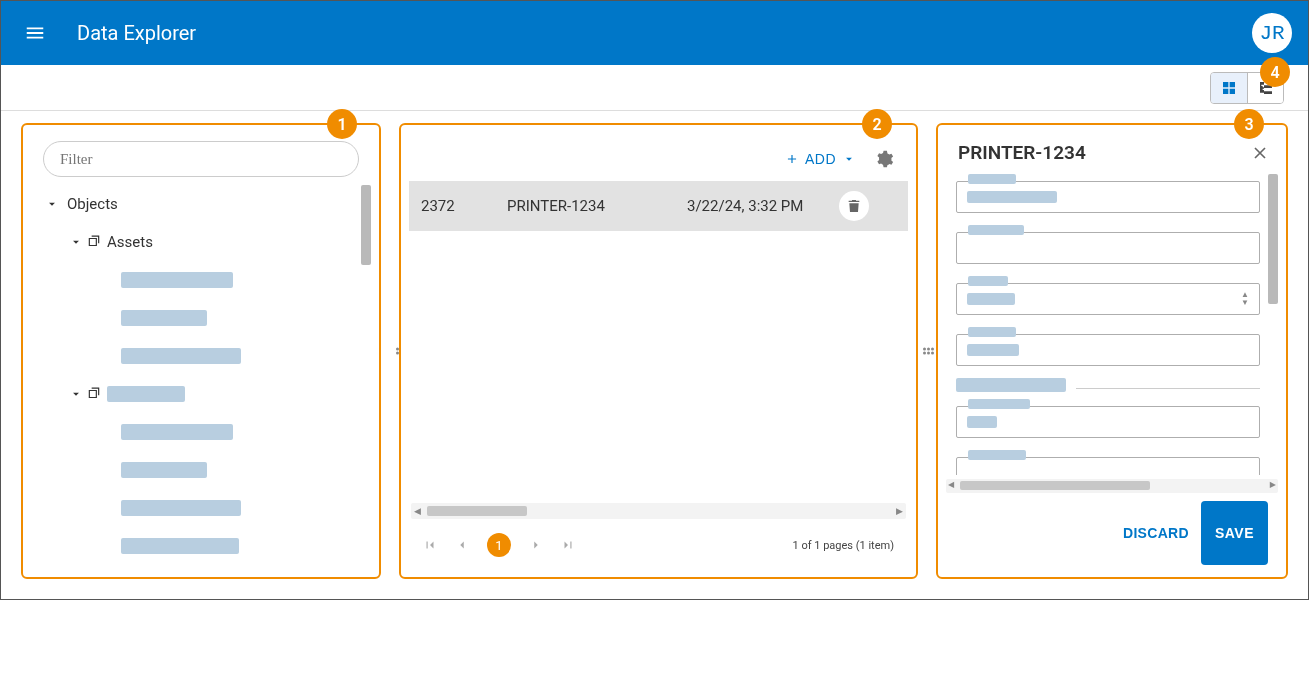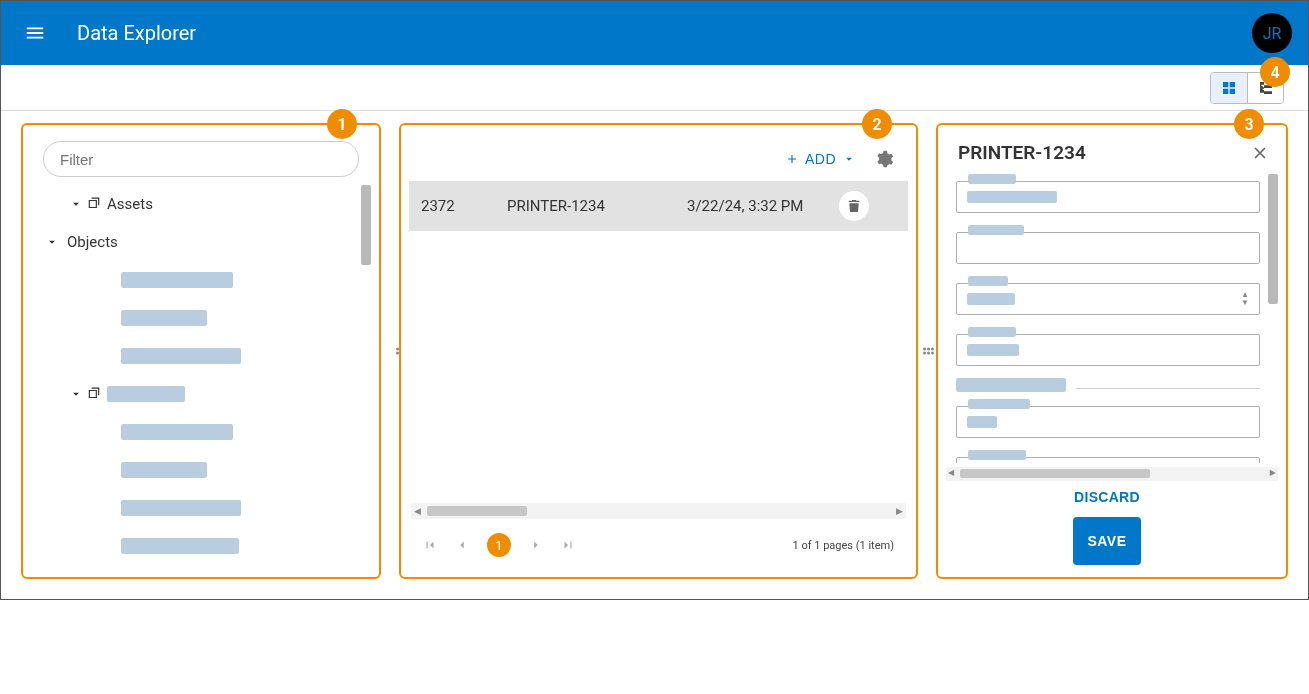--- a/index.html
+++ b/index.html
@@ -21,22 +21,22 @@
     }
     .menu-btn {
       background: none; border: none; width: 36px; height: 36px;
       display:flex;align-items:center;justify-content:center;cursor:pointer;color:#fff;
     }
     .app-title {
       font-size: 20px; margin-left: 24px; font-weight: 400;
     }
     .avatar {
       margin-left: auto; width: 40px; height: 40px; border-radius: 50%;
-      background: #000000; color: #0077C8; display:flex;align-items:center;justify-content:center;
-      font-weight: 400; font-size: 16px;
+      background: #ffffff; color: #0077C8; display:flex;align-items:center;justify-content:center;
+      font-weight: 400; font-size: 21px; font-family: Liberation Mono, monospace;
     }
     
     .toolbar-row {
       height: 46px; display: flex; align-items:center; justify-content:flex-end; padding-right: 24px;
       border-bottom: 1px solid #ddd;
     }
     .view-switch {
       display:flex; border:1px solid #bbb; border-radius:4px; overflow:hidden; height: 32px;
     }
     .view-switch button {
@@ -70,21 +70,21 @@
     .drag-handle {
       position:absolute; width:12px; top:50%; transform:translateY(-50%);
       display:flex; flex-wrap:wrap; gap:1px; color:#999; font-size:10px;
     }
     .drag-handle.dh1 { left:385px;}
     .drag-handle.dh2 { left:912px;}
     .drag-handle span { width:3px;height:3px;background:#888;border-radius:50%; display:block;}
     
     .filter-input {
       width: calc(100% - 24px); margin: 4px 12px 8px 12px; height: 36px; border:1px solid #ccc; border-radius:18px;
-      padding:0 16px; font-size:15px; color:#666; outline:none;
+      padding:0 16px; font-size:15px; color:#666; outline:none;font-family:Liberation Serif, serif;
     }
     .tree { flex:1; overflow-y:auto; position:relative; }
     .tree-scroll { position:absolute; right:0; top:0; width:10px; height:100%;}
     .tree-scroll::before{content:"";position:absolute;top:0;right:0;width:10px;height:80px;background:#b9b9b9;border-radius:2px;}
     .tree-scroll::after{content:"";position:absolute;top:0;right:0;width:10px;height:100%;background:#eee;z-index:-1;border-radius:2px;}
     .tree-row {
       display:flex; align-items:center; height:38px; font-size:15px; color:#333; cursor:pointer;
       padding-left:0;
     }
     .tree-row.selected { background: #e9e9e9; }
@@ -130,23 +130,23 @@
     .fld-label { height:10px; background:#b8cee0; width:50px; border-radius:2px; margin-bottom:3px; margin-left:12px; position:relative; z-index:2;}
     .fld-box { border:1px solid #aeaeae; border-radius:2px; height:32px; display:flex; align-items:center; padding:0 10px; margin-top:-6px;}
     .fld-box .val { height:12px; background:#b8cee0; border-radius:2px;}
     .stepper { display:flex; flex-direction:column; gap:0px; margin-left:auto; color:#888; font-size:8px; line-height:8px;}
     .section-label { height:14px; background:#b8cee0; width:110px; border-radius:2px; margin:6px 0 10px 0;}
     .section-line { height:1px; background:#ccc; margin-top:-14px; margin-left:120px; margin-bottom:10px;}
     .form-hscroll { height:14px; margin:4px 0; position:relative; background:#f3f3f3; border-radius:2px;}
     .form-hscroll .thumb { position:absolute; left:14px; width:190px; height:9px; top:2px; background:#c7c7c7; border-radius:2px;}
     .form-hscroll .arr-l, .form-hscroll .arr-r { position:absolute; font-size:8px; color:#888; top:1px;}
     .form-hscroll .arr-l{left:2px;} .form-hscroll .arr-r{right:2px;}
-    .p3-foot { display:flex; justify-content:flex-end; gap:12px; align-items:center; padding:4px 10px 0 0;flex-direction:column;}
+    .p3-foot { display:flex; justify-content:flex-end; gap:12px; align-items:center; padding:4px 10px 0 0;}
     .btn-discard { background:none;border:none;color:#0077C8;font-size:14px;font-weight:600;cursor:pointer; letter-spacing:0.3px;}
-    .btn-save { background:#0077C8;border:none;color:#fff;font-size:14px;font-weight:600;cursor:pointer;padding:16px 14px;border-radius:4px; letter-spacing:0.5px;}
+    .btn-save { background:#0077C8;border:none;color:#fff;font-size:14px;font-weight:600;cursor:pointer;padding:24px 14px;border-radius:4px; letter-spacing:0.5px;}
     
     svg { display:block;}
   </style>
 </head>
 <body>
 
 <div class="app-wrapper">
 
   <div class="top-bar">
     <button class="menu-btn">
@@ -176,41 +176,41 @@
   <div class="badge" style="top:56px; right:18px;">4</div>
 
   <div class="main">
 
     <div class="panel panel-1">
       <div class="badge" style="top:-16px; right:22px;">1</div>
       <input class="filter-input" placeholder="Filter" style="">
       <div class="tree">
         <div class="tree-scroll"></div>
 
+        <div class="tree-row" style="padding-left:12px;">
+          <span class="chev">
+              <svg width="14" height="14" viewBox="0 0 24 24">
+                <path fill="currentColor" d="M7 10l5 5 5-5H7Z"></path>
+              </svg>
+            </span>
+          <span style="margin-left:6px;">Objects</span>
+        </div>
+
         <div class="tree-row" style="padding-left:36px;">
           <span class="chev">
               <svg width="14" height="14" viewBox="0 0 24 24">
                 <path fill="currentColor" d="M7 10l5 5 5-5H7Z"></path>
               </svg>
             </span>
           <span style="margin:0 6px 0 2px;">
               <svg width="14" height="14" viewBox="0 0 24 24">
                 <path fill="none" stroke="currentColor" stroke-width="2" d="M4 6h12v12H4zM8 2h12v12"></path>
               </svg>
             </span>
           <span>Assets</span>
-        </div>
-
-        <div class="tree-row" style="padding-left:12px;">
-          <span class="chev">
-              <svg width="14" height="14" viewBox="0 0 24 24">
-                <path fill="currentColor" d="M7 10l5 5 5-5H7Z"></path>
-              </svg>
-            </span>
-          <span style="margin-left:6px;">Objects</span>
         </div>
 
         <div class="tree-row" style="padding-left:90px;">
             <div class="blur-item" style="width:112px;"></div>
           </div>
         <div class="tree-row" style="padding-left:90px;">
             <div class="blur-item" style="width:86px;"></div>
           </div>
 
 

